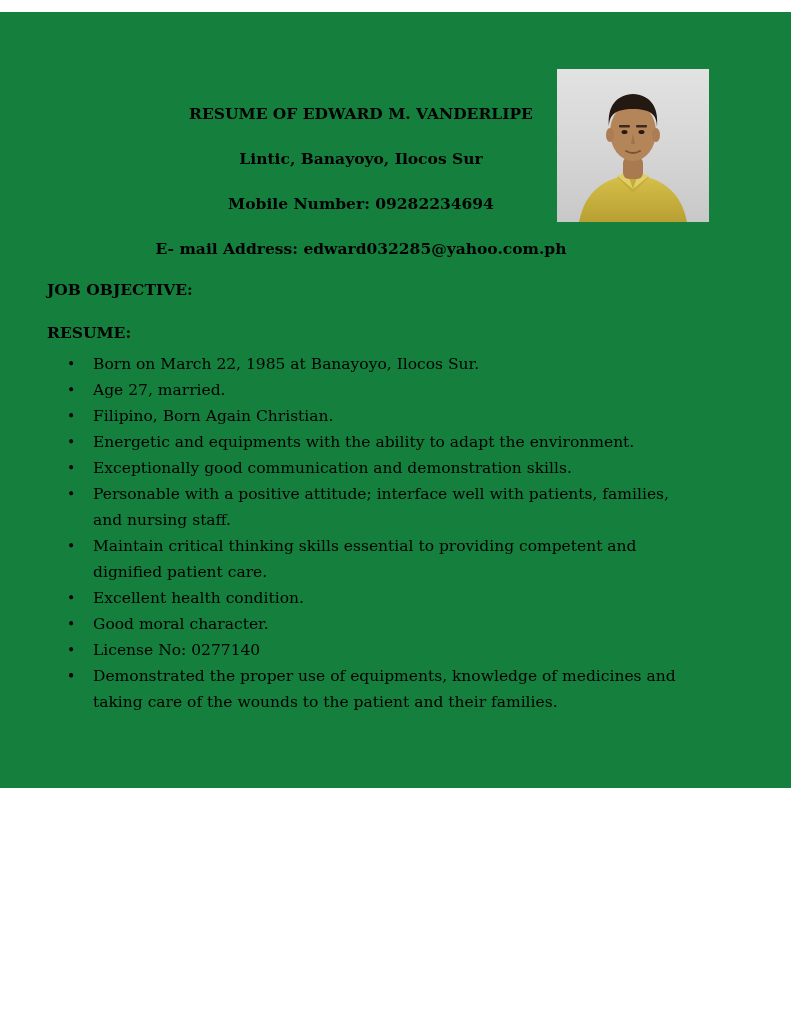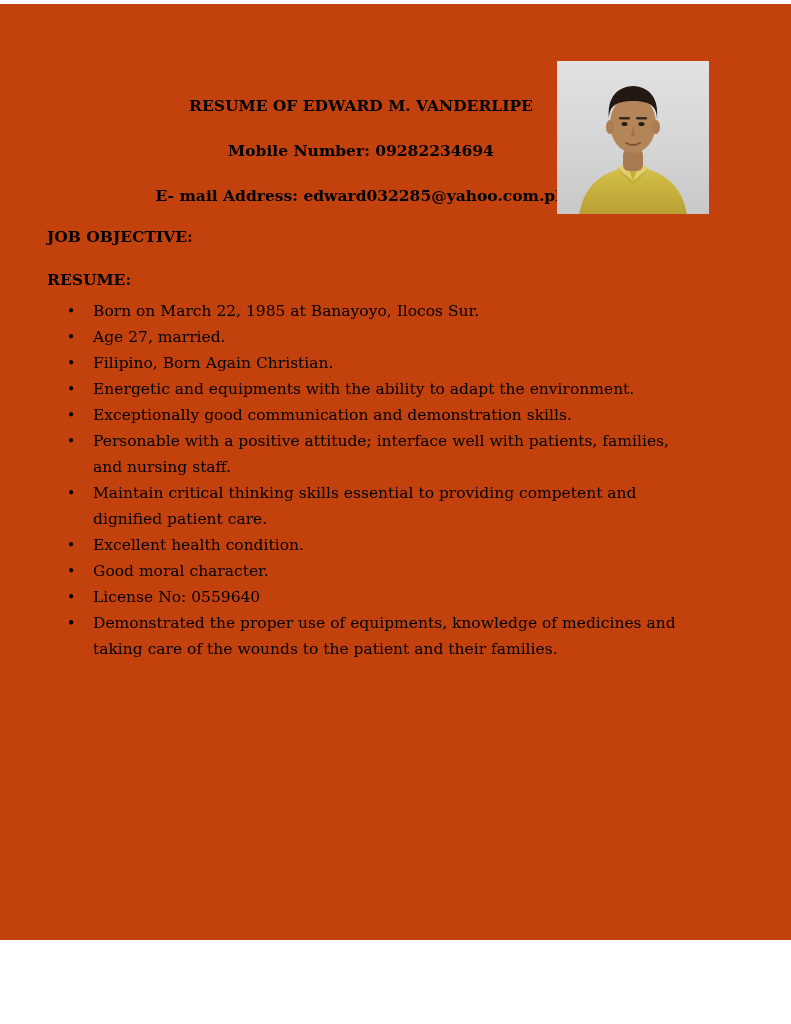--- a/index.html
+++ b/index.html
@@ -1,22 +1,22 @@
 <!DOCTYPE html>
 <html><head>
 <meta charset="utf-8">
 <style>
   * { margin:0; padding:0; box-sizing:border-box; }
   html,body { background:#ffffff; }
   .page {
     position:relative;
     width:791px;
-    height:936px;
-    margin:4px auto;
-    background:#c2410c;
+    height:776px;
+    margin:12px auto;
+    background:#15803d;
     color:#000000;
     font-family:"DejaVu Serif","Liberation Serif",serif;
     font-size:15.5px;
     line-height:26px;
     overflow:hidden;
   }
   
   .header {
     padding-top:92px;
     margin-left:47px;
@@ -99,20 +99,21 @@
       <rect x="79" y="56" width="11" height="2.5" rx="1" fill="#3a2a1c"></rect>
       <ellipse cx="67.5" cy="63" rx="3" ry="2" fill="#241a12"></ellipse>
       <ellipse cx="84.5" cy="63" rx="3" ry="2" fill="#241a12"></ellipse>
       <path d="M76,64 L74,75 L78,75 Z" fill="#a2734a"></path>
       <path d="M69,82 Q76,86 83,82" stroke="#7c5234" stroke-width="2" fill="none" stroke-linecap="round"></path>
     </svg>
   </div>
 
   <div class="header">
     <div class="hline">RESUME OF EDWARD M. VANDERLIPE</div>
+    <div class="hline">Lintic, Banayoyo, Ilocos Sur</div>
     <div class="hline">Mobile Number: 09282234694</div>
     <div class="hline">
       <span>E- mail Address:</span>
       <span> </span><a class="email-link">edward032285@yahoo.com.ph</a>
     </div>
   </div>
 
   <div class="content">
 
     <div class="section-heading">JOB OBJECTIVE:</div>
@@ -121,21 +122,21 @@
     <ul class="bullet-list">
       <li class="bullet-item"><span class="bullet-marker">•</span><span>Born on March 22, 1985 at Banayoyo, Ilocos Sur.</span></li>
       <li class="bullet-item"><span class="bullet-marker">•</span><span>Age 27, married.</span></li>
       <li class="bullet-item"><span class="bullet-marker">•</span><span>Filipino, Born Again Christian.</span></li>
       <li class="bullet-item"><span class="bullet-marker">•</span><span>Energetic and equipments with the ability to adapt the environment.</span></li>
       <li class="bullet-item"><span class="bullet-marker">•</span><span>Exceptionally good communication and demonstration skills.</span></li>
       <li class="bullet-item"><span class="bullet-marker">•</span><span>Personable with a positive attitude; interface well with patients, families, and nursing staff.</span></li>
       <li class="bullet-item"><span class="bullet-marker">•</span><span>Maintain critical thinking skills essential to providing competent and dignified patient care.</span></li>
       <li class="bullet-item"><span class="bullet-marker">•</span><span>Excellent health condition.</span></li>
       <li class="bullet-item"><span class="bullet-marker">•</span><span>Good moral character.</span></li>
-      <li class="bullet-item"><span class="bullet-marker">•</span><span>License No: 0559640</span></li>
+      <li class="bullet-item"><span class="bullet-marker">•</span><span>License No: 0277140</span></li>
     </ul>
 
     <ul class="bullet-list">
       <li class="bullet-item"><span class="bullet-marker">•</span></li>
       <li class="bullet-item"><span class="bullet-marker">•</span><span>Demonstrated the proper use of equipments, knowledge of medicines and taking care of the wounds to the patient and their families.</span></li>
     </ul>
 
   </div>
 </div>
 

